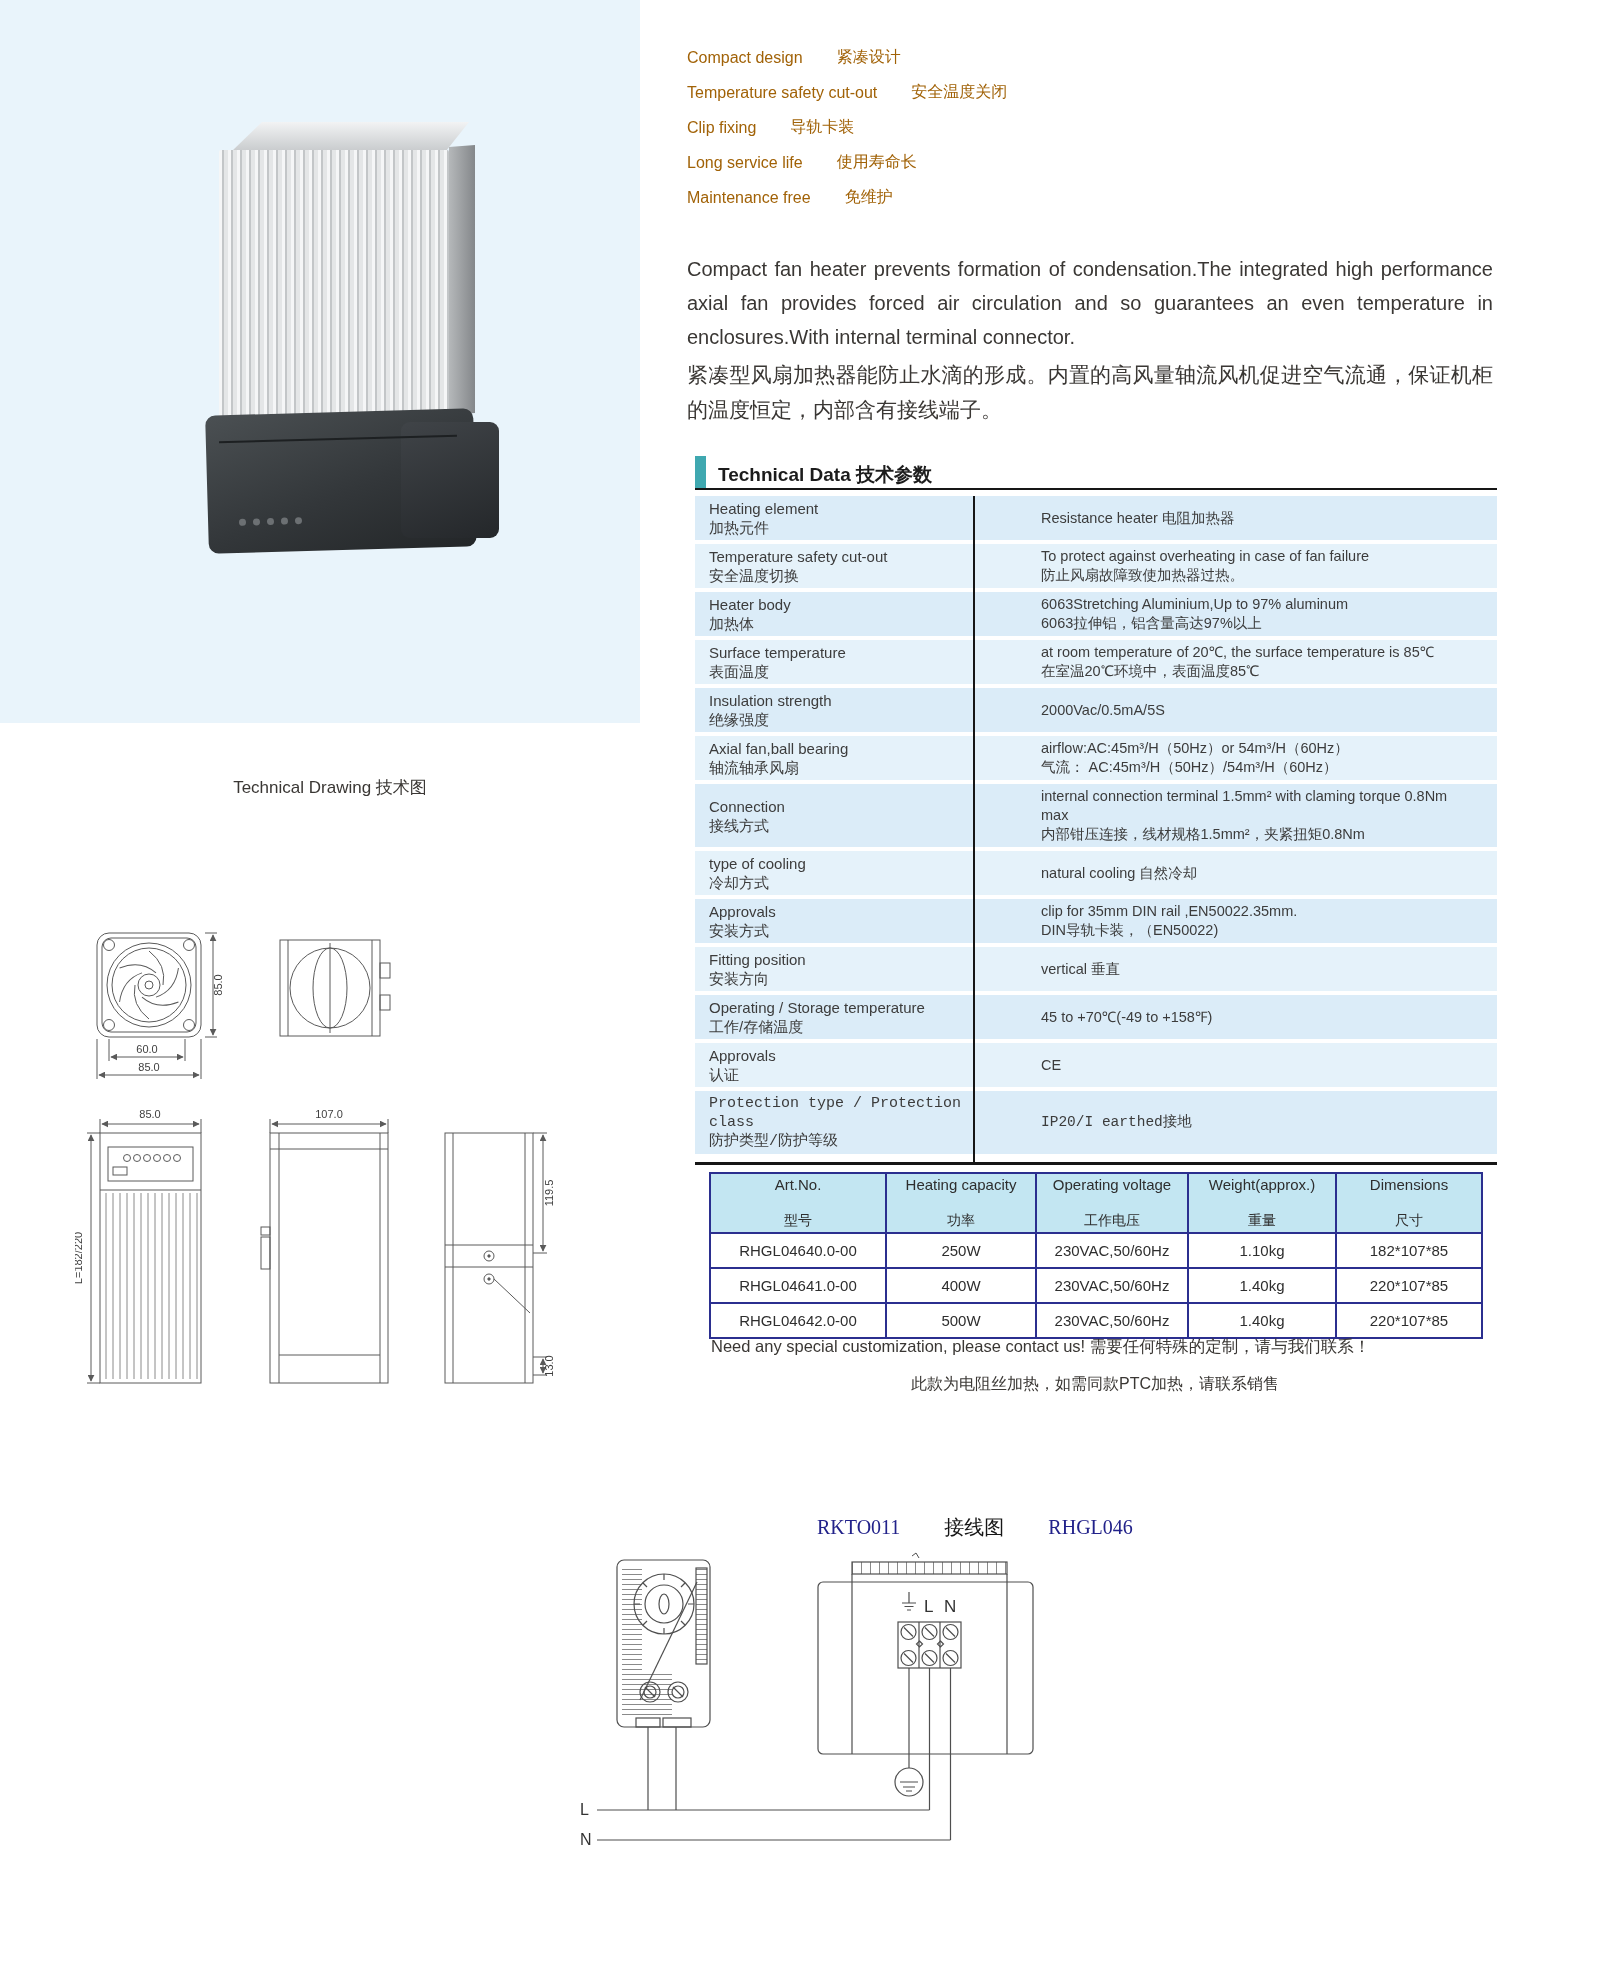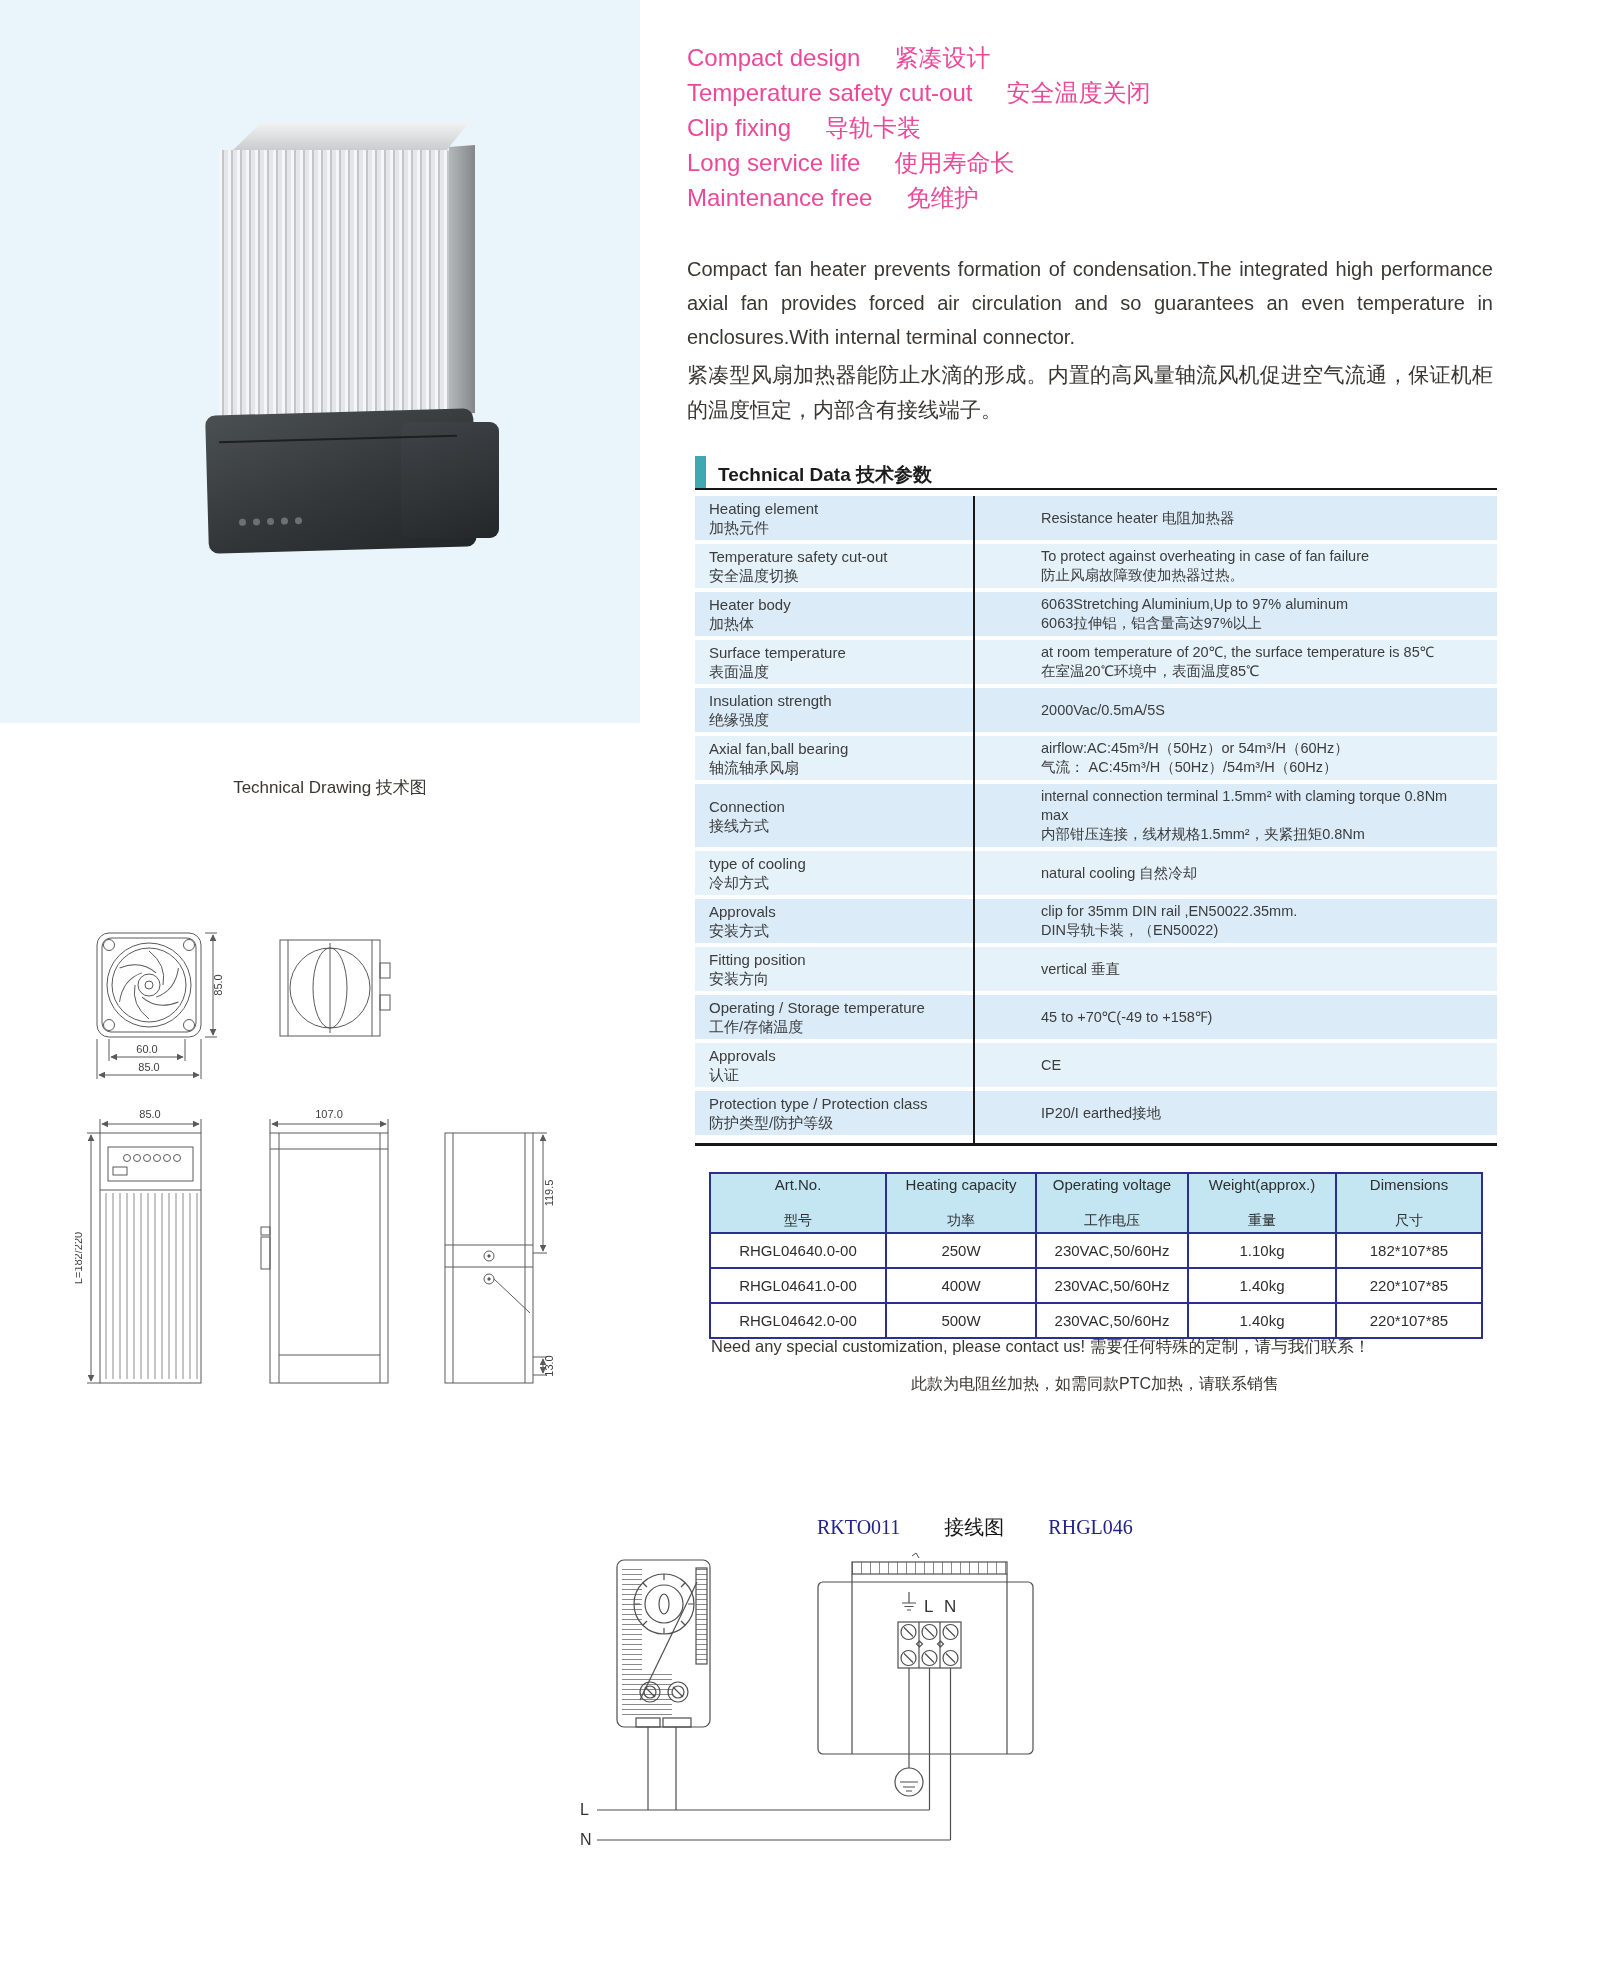--- a/index.html
+++ b/index.html
@@ -22,38 +22,38 @@
     background:linear-gradient(160deg,#4b5053 0%,#33373a 55%,#232628 100%);
     border-radius:10px;transform:rotate(-1.6deg);}
   .p-base2{position:absolute;left:196px;top:302px;width:98px;height:116px;
     background:linear-gradient(160deg,#404448,#24272a);border-radius:9px;}
   .p-seam{position:absolute;left:14px;top:318px;width:238px;height:2px;background:#1d2022;transform:rotate(-1.6deg);}
   .p-dots{position:absolute;left:34px;top:398px;display:flex;gap:7px;transform:rotate(-1.6deg);}
   .p-dots i{width:7px;height:7px;border-radius:50%;background:#6c7073;display:block;}
   .drawing-caption{position:absolute;left:228px;top:776px;width:204px;text-align:center;
     font-size:17px;color:#3a3734;}
   
-  .features{position:absolute;left:687px;top:40px;font-size:24px;color:#ec4899;text-align:right;}
+  .features{position:absolute;left:687px;top:40px;font-size:16px;color:#a16207;text-align:right;}
   .feature{height:35px;display:flex;align-items:center;}
   .feature .cn{margin-left:34px;}
   
   .desc{position:absolute;left:687px;top:252px;width:806px;}
   .desc .en{font-size:20px;line-height:34px;text-align:justify;}
   .desc .cn{font-size:21px;line-height:35px;text-align:justify;margin-top:3px;}
   
   .tech{position:absolute;left:695px;top:450px;width:802px;}
   .tech-head{display:flex;align-items:flex-end;height:38px;border-bottom:2px solid #161616;}
   .tech-bar{width:11px;height:32px;background:#3fa8b0;margin-right:12px;}
   .tech-title{font-weight:bold;font-size:19px;color:#1c1c1c;}
   .tech-table{position:relative;margin-top:6px;border-bottom:3px solid #161616;}
   .tech-table::after{content:"";position:absolute;left:278px;top:0;bottom:0;width:2px;background:#161616;}
   .td-row{display:flex;margin-bottom:4px;background:#dbecf8;min-height:40px;}
   .td-row.tall{min-height:43px;}
   .td-row:nth-child(even){background:#e5f2fa;}
-  .td-row:last-child{margin-bottom:8px;}
+  .td-row:last-child{margin-bottom:8px;font-family:Liberation Mono, monospace;}
   .td-left{width:328px;box-sizing:border-box;padding:3px 8px 3px 14px;font-size:15px;line-height:19px;
     color:#3c3c3c;display:flex;flex-direction:column;justify-content:center;}
   .td-right{flex:1;box-sizing:border-box;padding:3px 24px 3px 18px;font-size:14.5px;line-height:19px;
     color:#3c3c3c;display:flex;flex-direction:column;justify-content:center;}
   .td-left div:empty,.td-right div:empty{display:none;}
   
   .prod{position:absolute;left:709px;top:1172px;width:772px;border-collapse:collapse;
     font-size:15px;color:#2e2e2e;table-layout:fixed;}
   .prod th,.prod td{border:2px solid #2b2f8f;text-align:center;vertical-align:middle;}
   .prod th{background:#c3e6f2;height:52px;font-weight:normal;padding:2px;}

